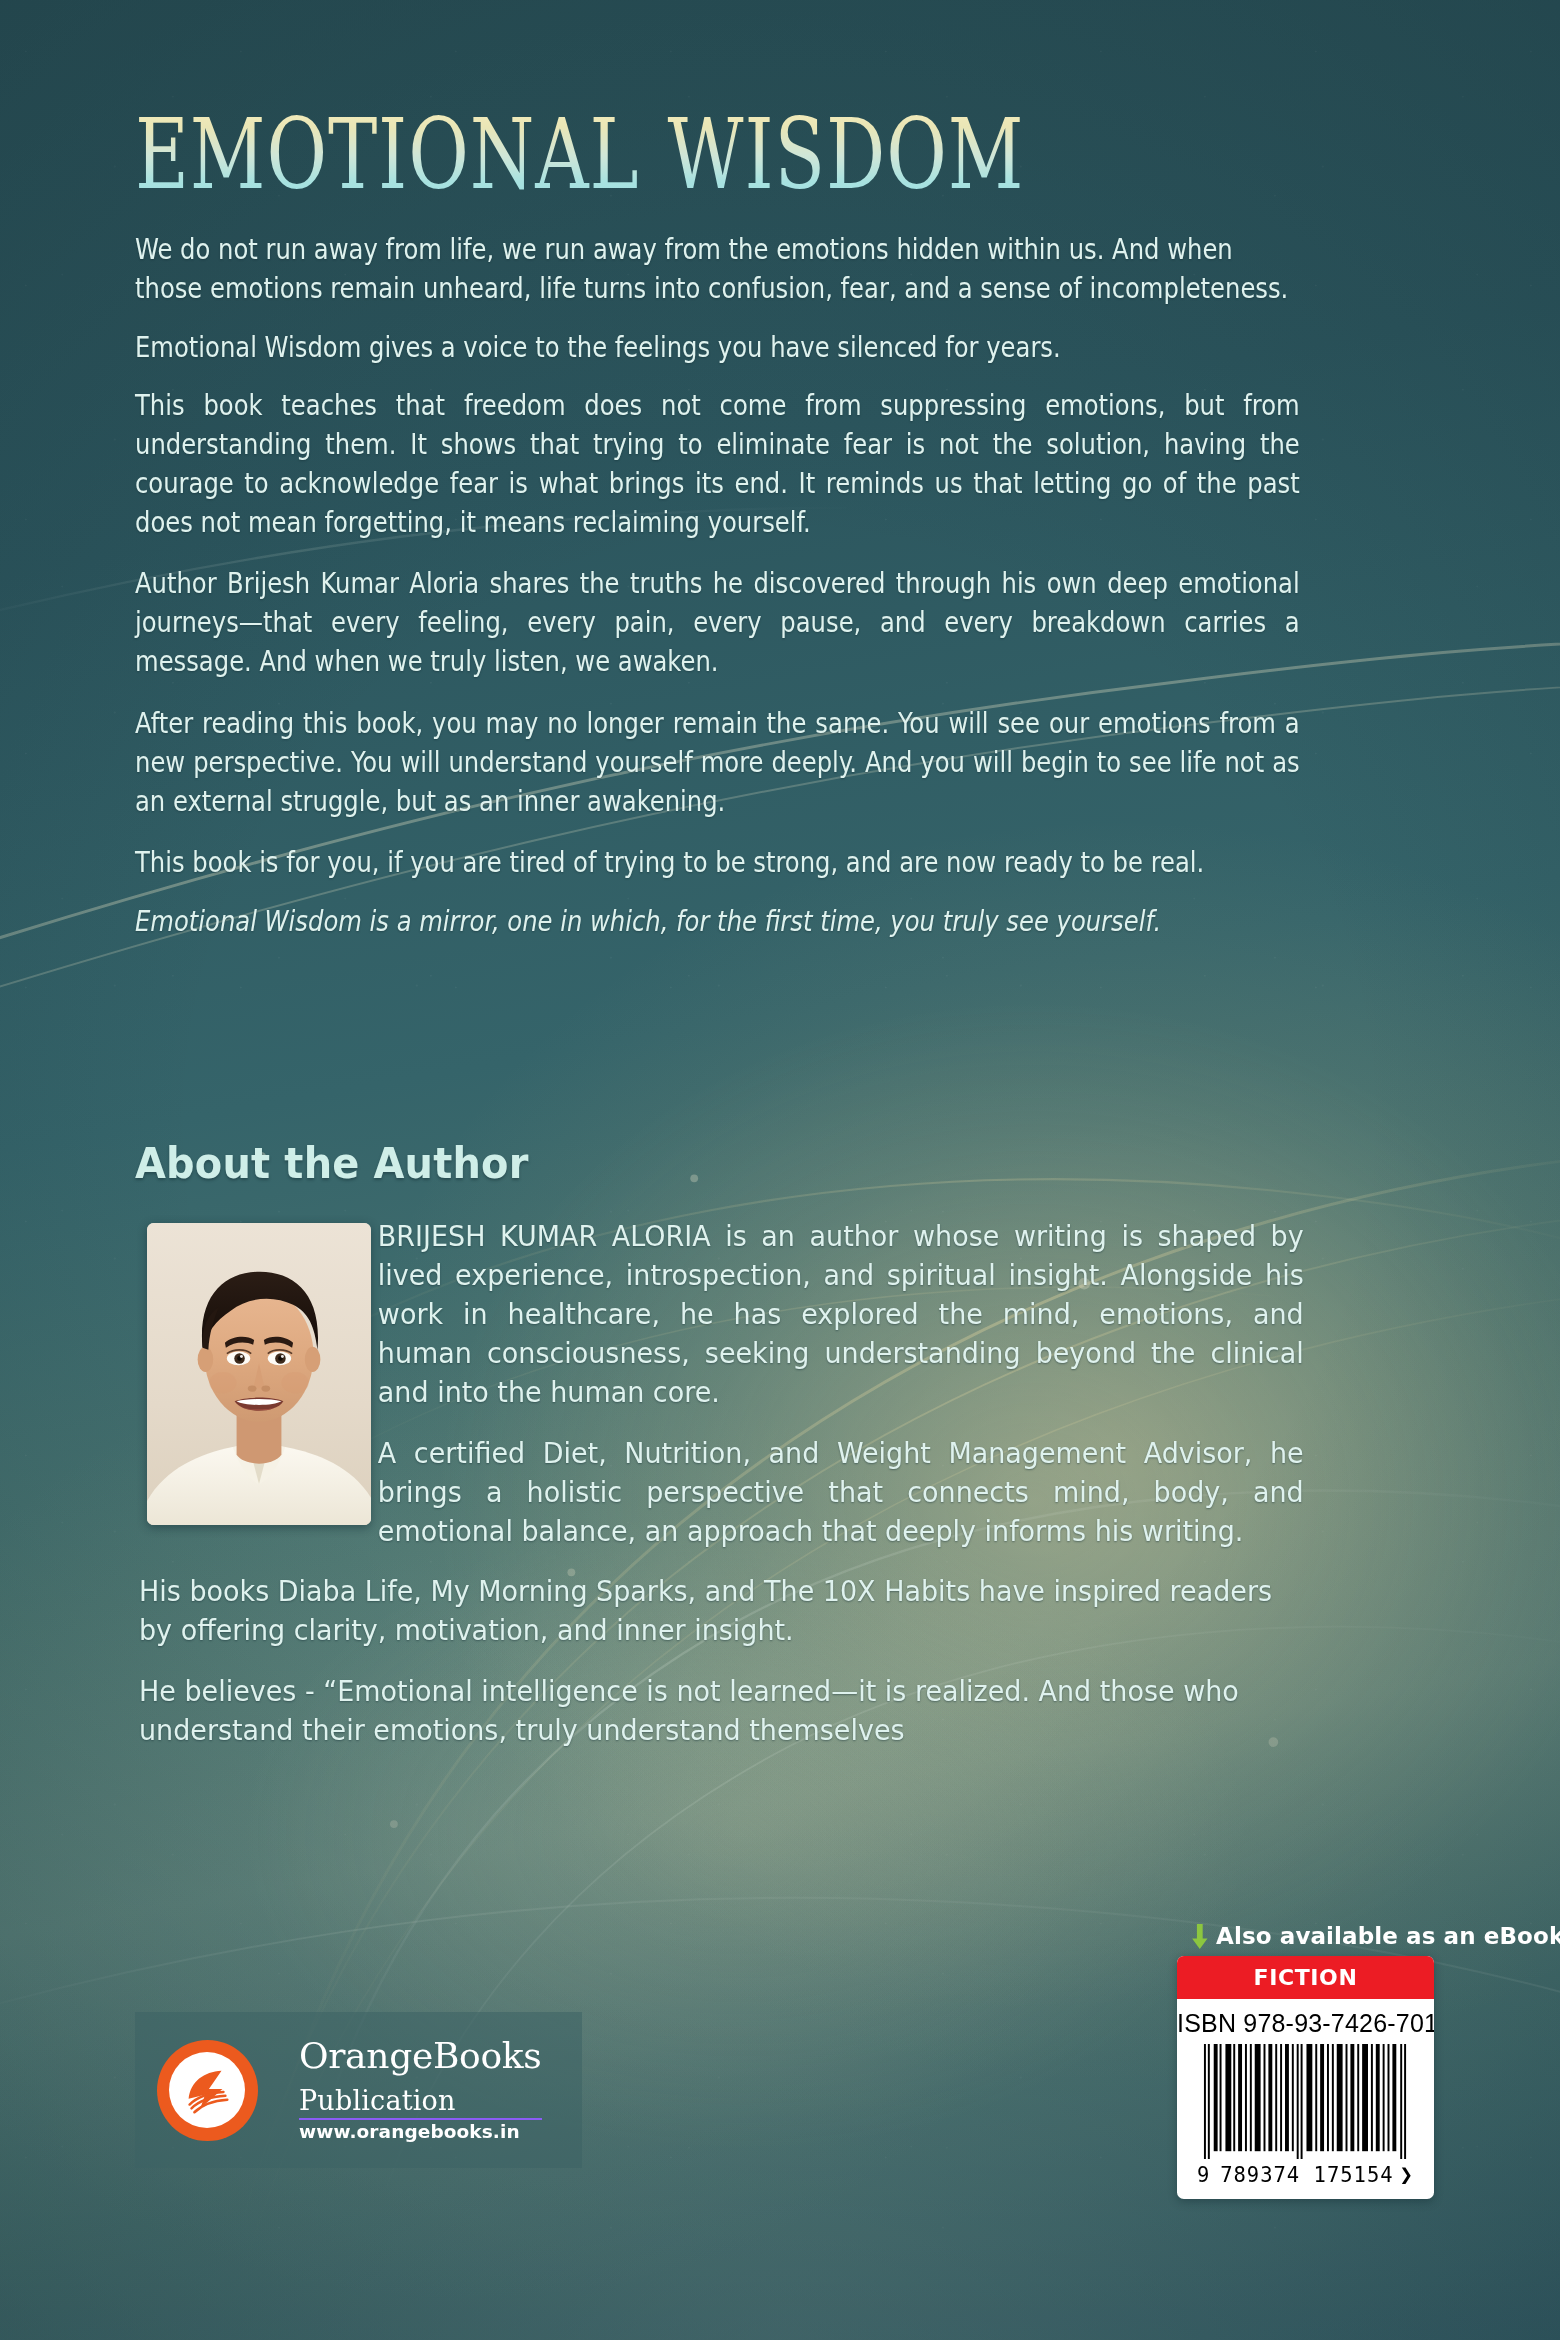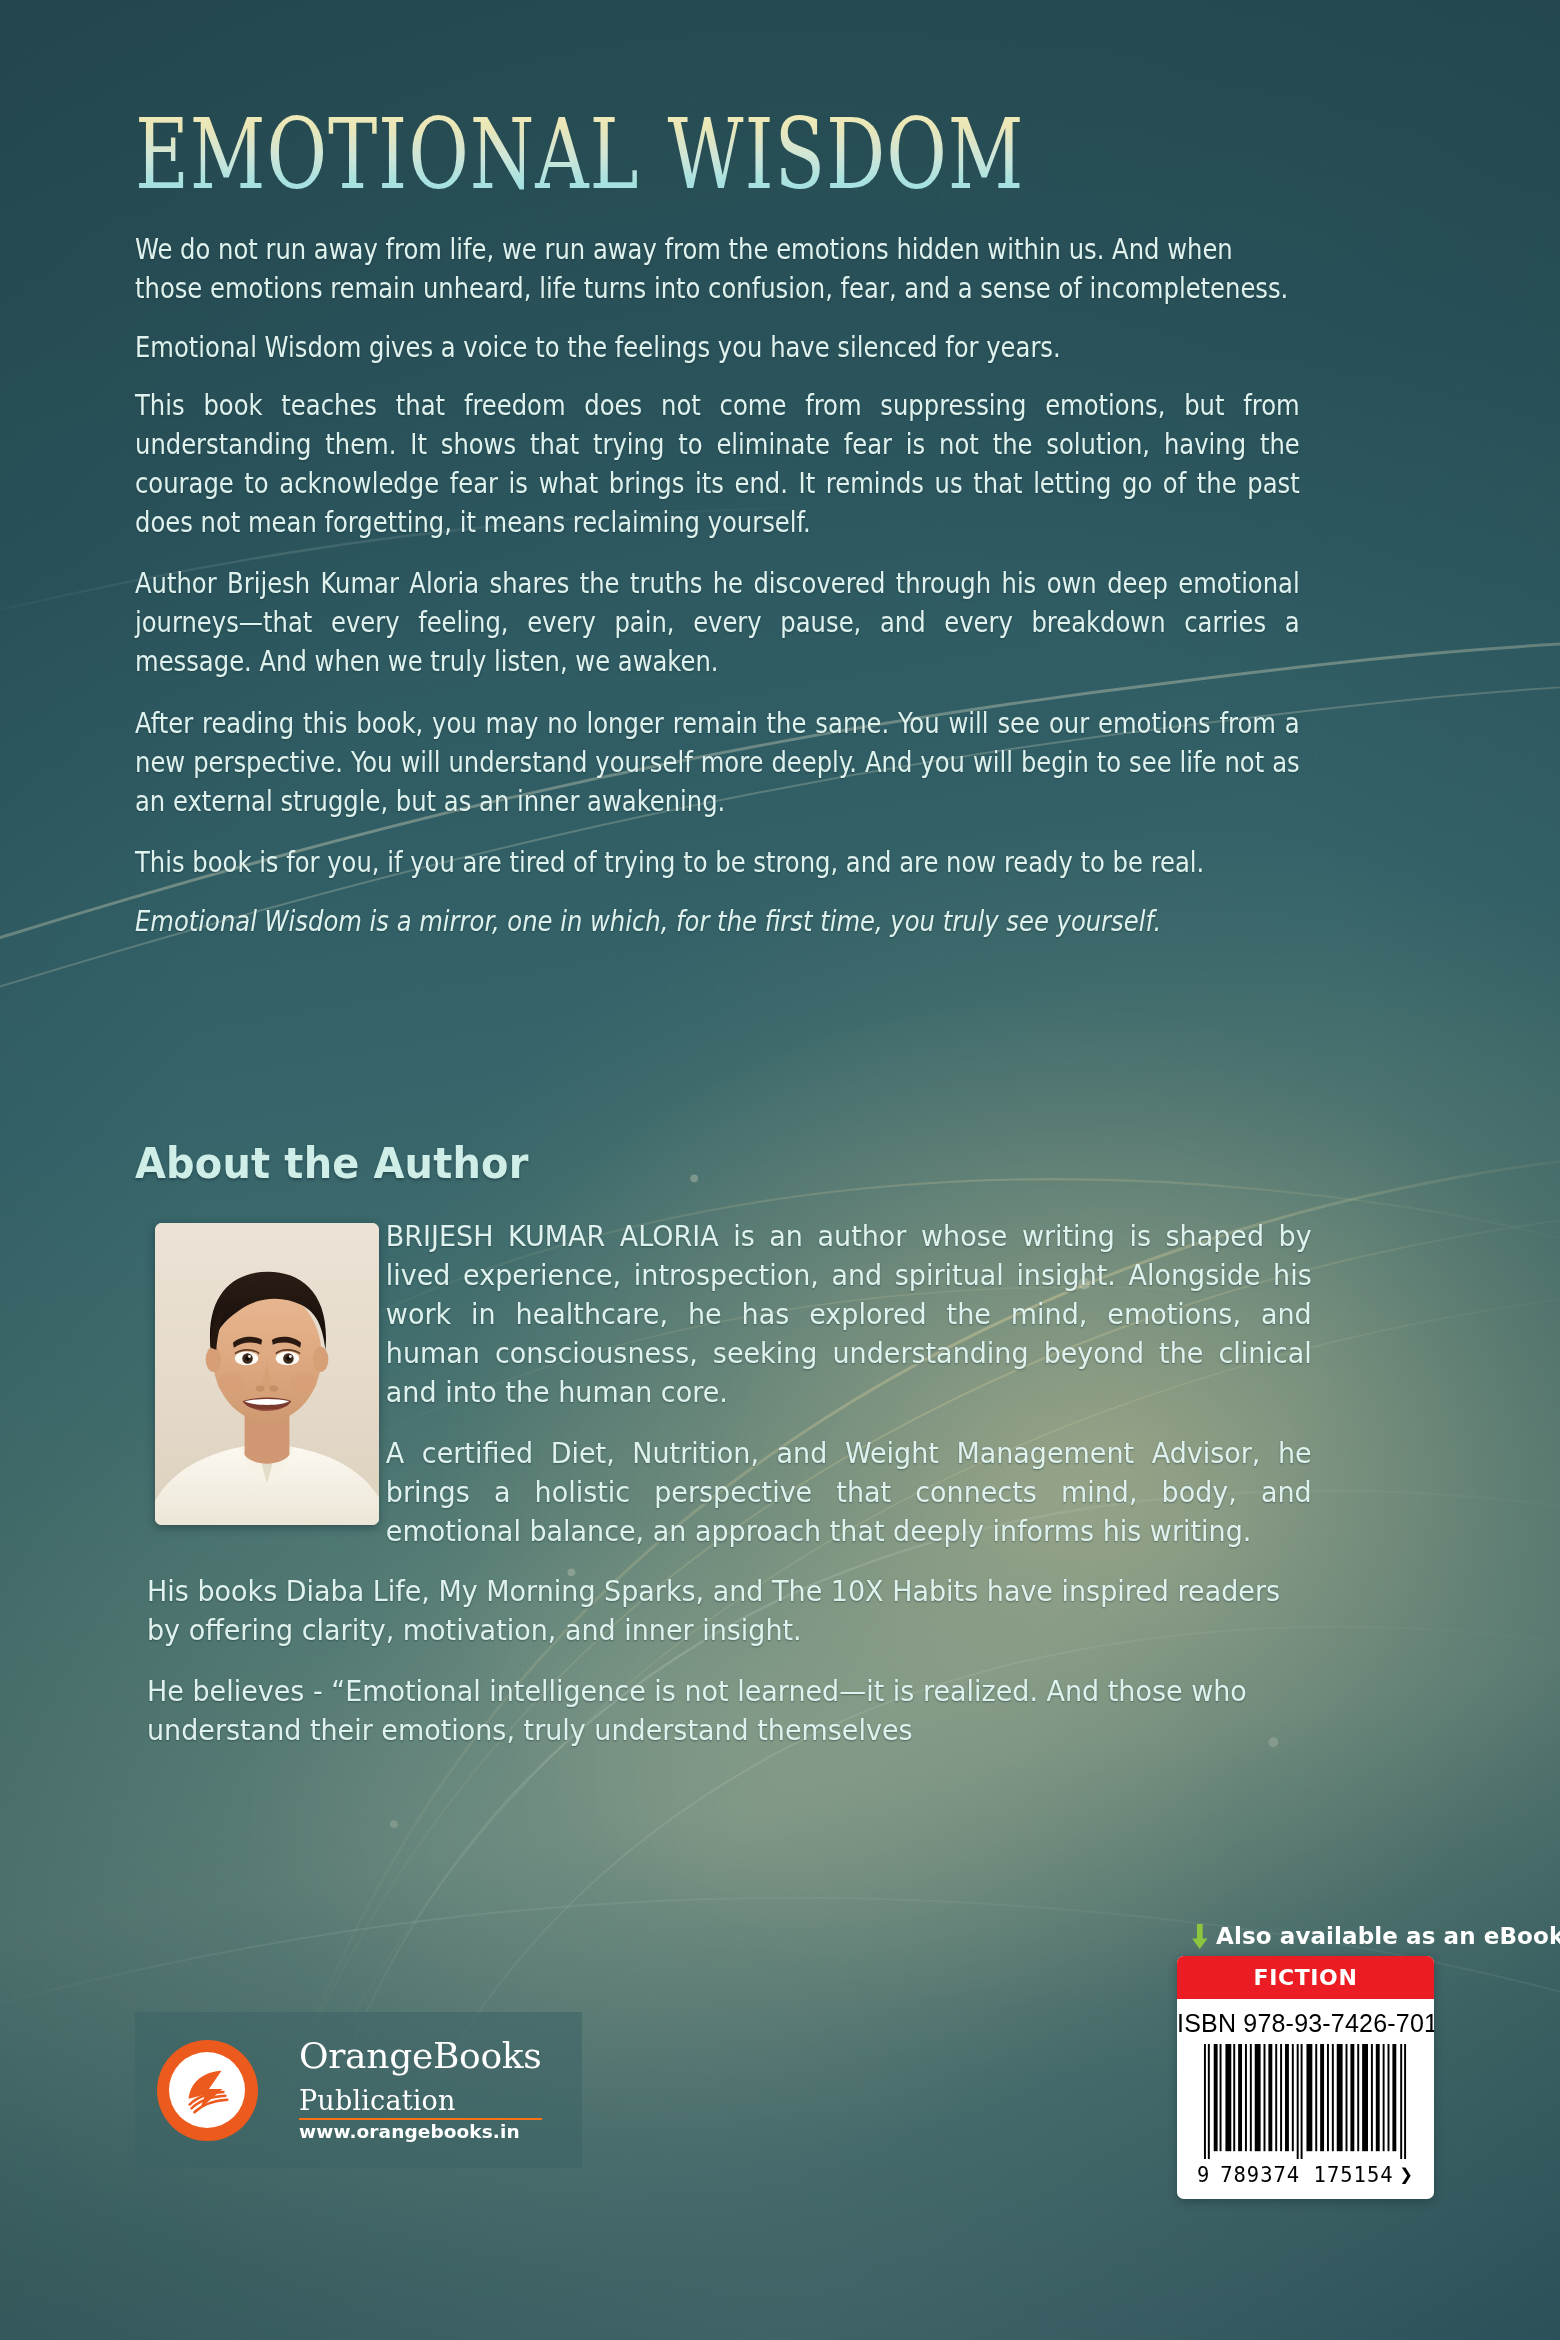--- a/index.html
+++ b/index.html
@@ -106,21 +106,21 @@
     color: #cfeee8;
     letter-spacing: 0.2px;
     transform: scaleX(0.95);
     transform-origin: left center;
     text-shadow: 0 2px 2.9px rgba(18,45,52,0.45);
   }
 
   .about-body {
     position: absolute;
     top: 1217px;
-    left: 12px;
+    left: 4px;
     width: 1165px;
   }
 
   .photo {
     float: left;
     width: 224px;
     height: 302px;
     margin: 5.9px 25px 7.8px 7.8px;
     border-radius: 6.8px;
     overflow: hidden;
@@ -184,21 +184,21 @@
     font-family: "DejaVu Serif", serif;
     font-size: 27px;
     color: #ffffff;
     margin-top: 13px;
     letter-spacing: 0.2px;
   }
   .logo-url {
     font-size: 18.5px;
     font-weight: bold;
     color: #ffffff;
-    border-top: 2px solid #f97316;
+    border-top: 2px solid #8b5cf6;
     padding-top: 2.9px;
     margin-top: 3.9px;
     letter-spacing: 0.1px;
   }
 
   
   .barcode-wrap {
     position: absolute;
     left: 1042px;
     top: 1923px;

